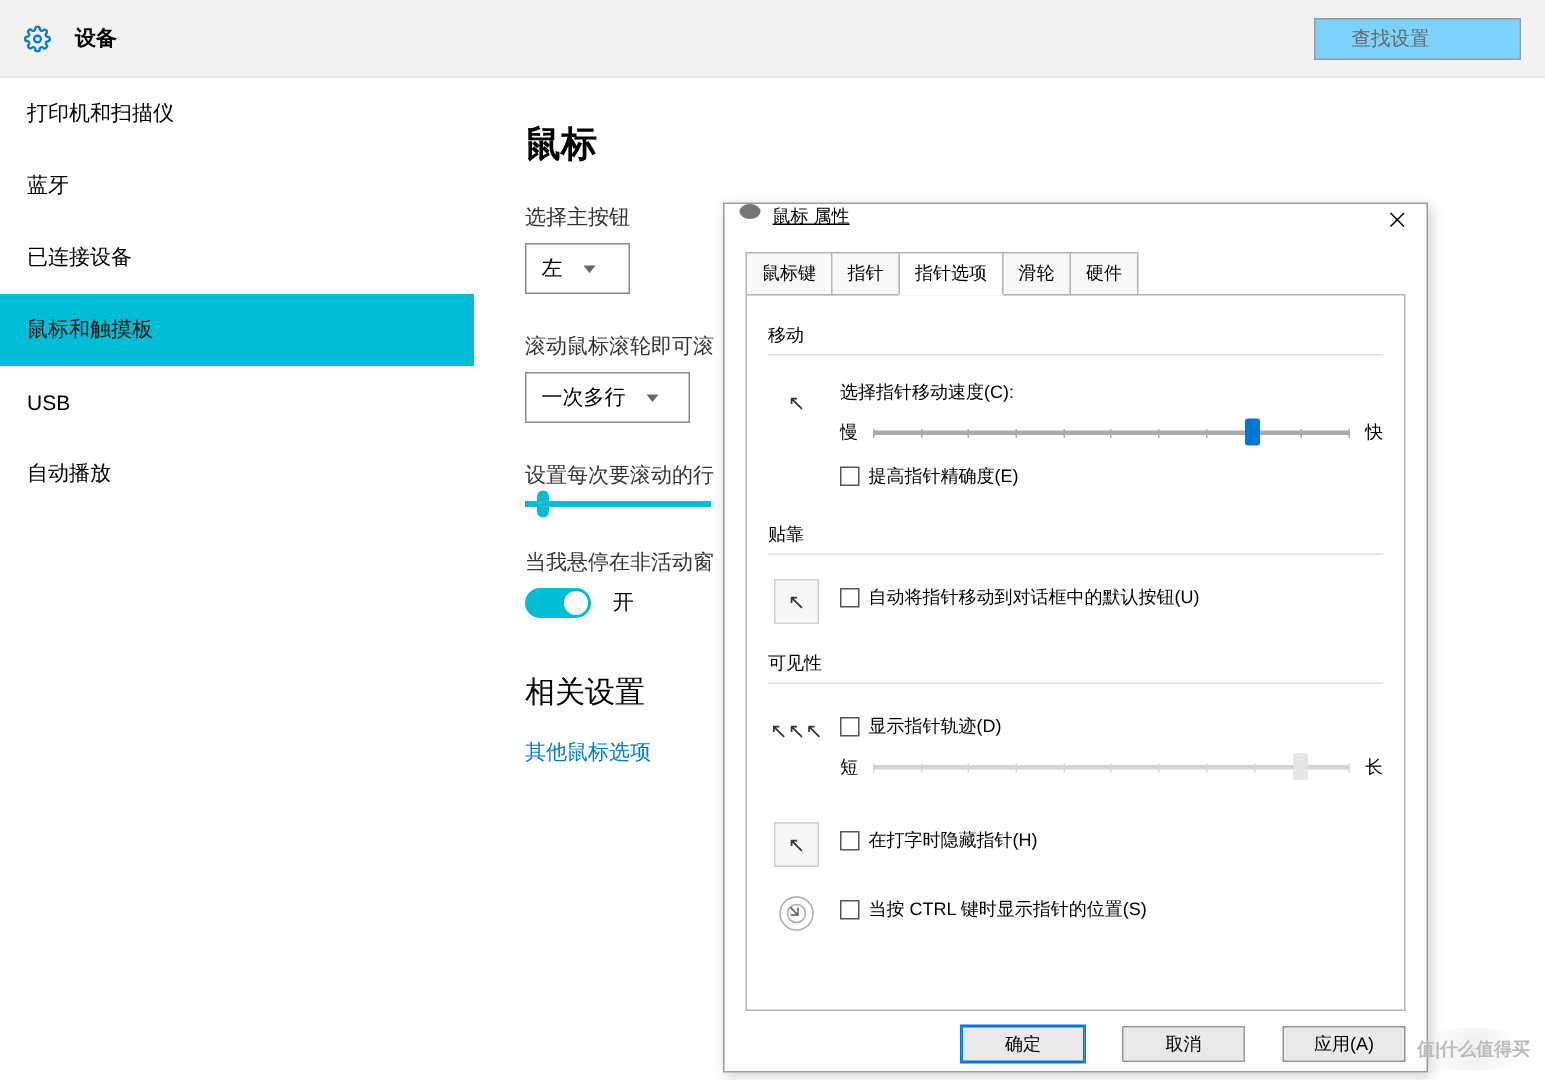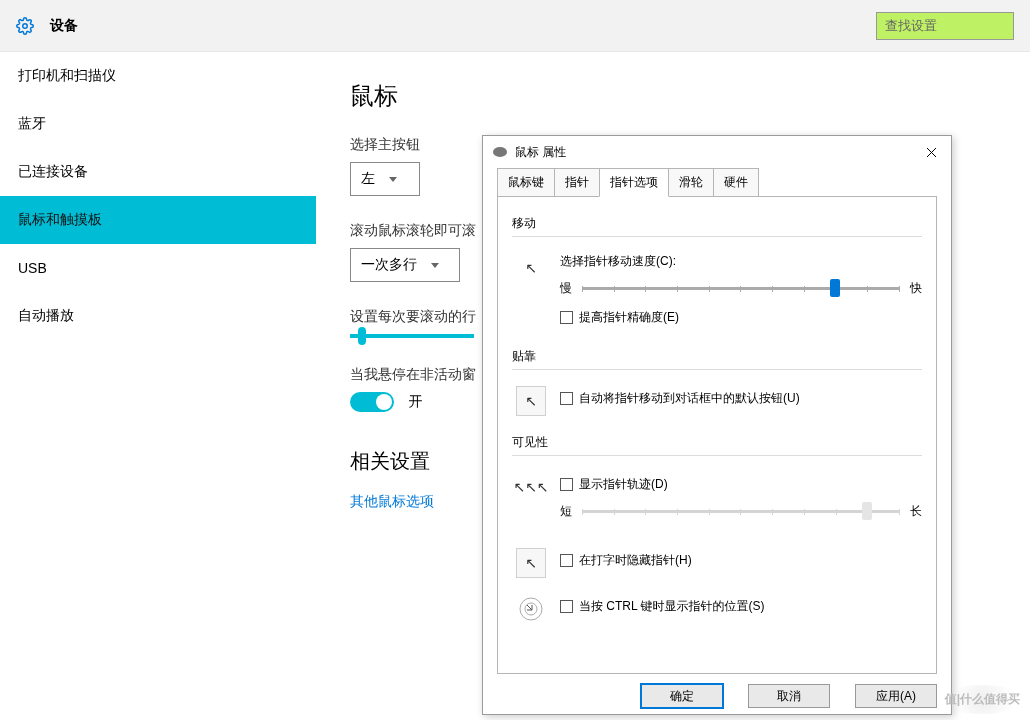--- a/index.html
+++ b/index.html
@@ -1,40 +1,40 @@
 <!DOCTYPE html>
 <html><head>
   <meta charset="utf-8">
   <style>
     * { margin: 0; padding: 0; box-sizing: border-box; font-family: "Microsoft YaHei", "Segoe UI", sans-serif; }
     body { width: 1030px; height: 720px; overflow: hidden; background: #fff; position: relative; }
     .header { height: 52px; background: #f2f2f2; display: flex; align-items: center; padding: 0 16px; border-bottom: 1px solid #e6e6e6; }
     .gear-icon { width: 18px; height: 18px; color: #0078d7; margin-right: 16px; }
     .page-title { font-size: 14px; font-weight: 600; color: #000; }
-    .search-box { margin-left: auto; width: 138px; height: 28px; border: 1px solid #999; background: #bef264; padding: 0 8px; font-size: 13px; color: #666; display: flex; align-items: center; }
+    .search-box { margin-left: auto; width: 138px; height: 28px; border: 1px solid #999; background: #7dd3fc; padding: 0 24px; font-size: 13px; color: #666; display: flex; align-items: center; }
     .content { display: flex; height: calc(100% - 52px); }
     .sidebar { width: 316px; background: #fff; }
     .sidebar-item { height: 48px; display: flex; align-items: center; padding: 0 18px; font-size: 14px; color: #000; cursor: pointer; }
     .sidebar-item.active { background: #00bcd4; color:#111; }
     .main { flex: 1; padding: 28px 0 0 34px; }
-    .main h1 { font-size: 24px; font-weight: 400; margin-bottom: 24px; }
+    .main h1 { font-size: 24px; font-weight: 700; margin-bottom: 24px; }
     .section-label { font-size: 14px; color: #333; margin-bottom: 8px; }
     .dropdown { height: 34px; border: 1px solid #888; padding: 0 10px; font-size: 14px; display: inline-flex; align-items: center; gap: 10px; margin-bottom: 26px; min-width: 70px; background:#fff; }
     .dropdown-w { min-width: 110px; }
     .chev { border-left: 4px solid transparent; border-right: 4px solid transparent; border-top: 5px solid #666; margin-left:4px; }
     .slider-track { height: 4px; background: #00bcd4; width: 124px; position: relative; margin-bottom:28px; margin-top:4px;}
     .slider-track::after { content:""; position:absolute; left:8px; top:-7px; width:8px; height:18px; background:#00bcd4; border-radius:4px; }
     .toggle { width: 44px; height: 20px; background: #00bcd4; border-radius: 10px; position: relative; display:inline-block; vertical-align:middle; margin-right:10px; }
     .toggle::after { content:""; position:absolute; right:2px; top:2px; width:16px; height:16px; background:#fff; border-radius:50%; }
     .toggle-label { font-size:14px; vertical-align:middle; }
     .main h2 { font-size: 20px; font-weight: 400; margin: 36px 0 18px; }
     .link { color: #0078d7; font-size: 14px; cursor:pointer; }
 
     .dialog { position: absolute; left: 482px; top: 135px; width: 470px; height: 580px; background:#fff; border:1px solid #9a9a9a; box-shadow: 2px 2px 8px rgba(0,0,0,.2); }
-    .dlg-titlebar { height: 32px; display:flex; align-items:center; padding:0 10px; }
+    .dlg-titlebar { height: 32px; display:flex; padding:0 10px;text-decoration:underline; }
     .mouse-icon { width:14px; height:10px; background:#777; border-radius:50%; margin-right:8px; }
     .dlg-title { font-size: 12px; flex:1; }
     .dlg-close { width:20px; height:20px; display:flex; align-items:center; justify-content:center; cursor:pointer; }
     .dlg-body { padding: 0 14px; }
     .tabs { display:flex; border-bottom: none; }
     .tab { padding: 5px 10px; font-size: 12px; border:1px solid #b5b5b5; border-bottom:1px solid #b5b5b5; background:#f8f8f8; margin-right:-1px; cursor:pointer; position:relative; }
     .tab.active { background:#fff; border-bottom:1px solid #fff; z-index:2; }
     .tab-panel { border:1px solid #b5b5b5; margin-top:-1px; padding:12px 14px 10px; height:478px; }
     .group-label { font-size:12px; color:#000; margin:6px 0 4px; }
     .group-box { border-top:1px solid #dcdcdc; padding:12px 0 8px 4px; }

